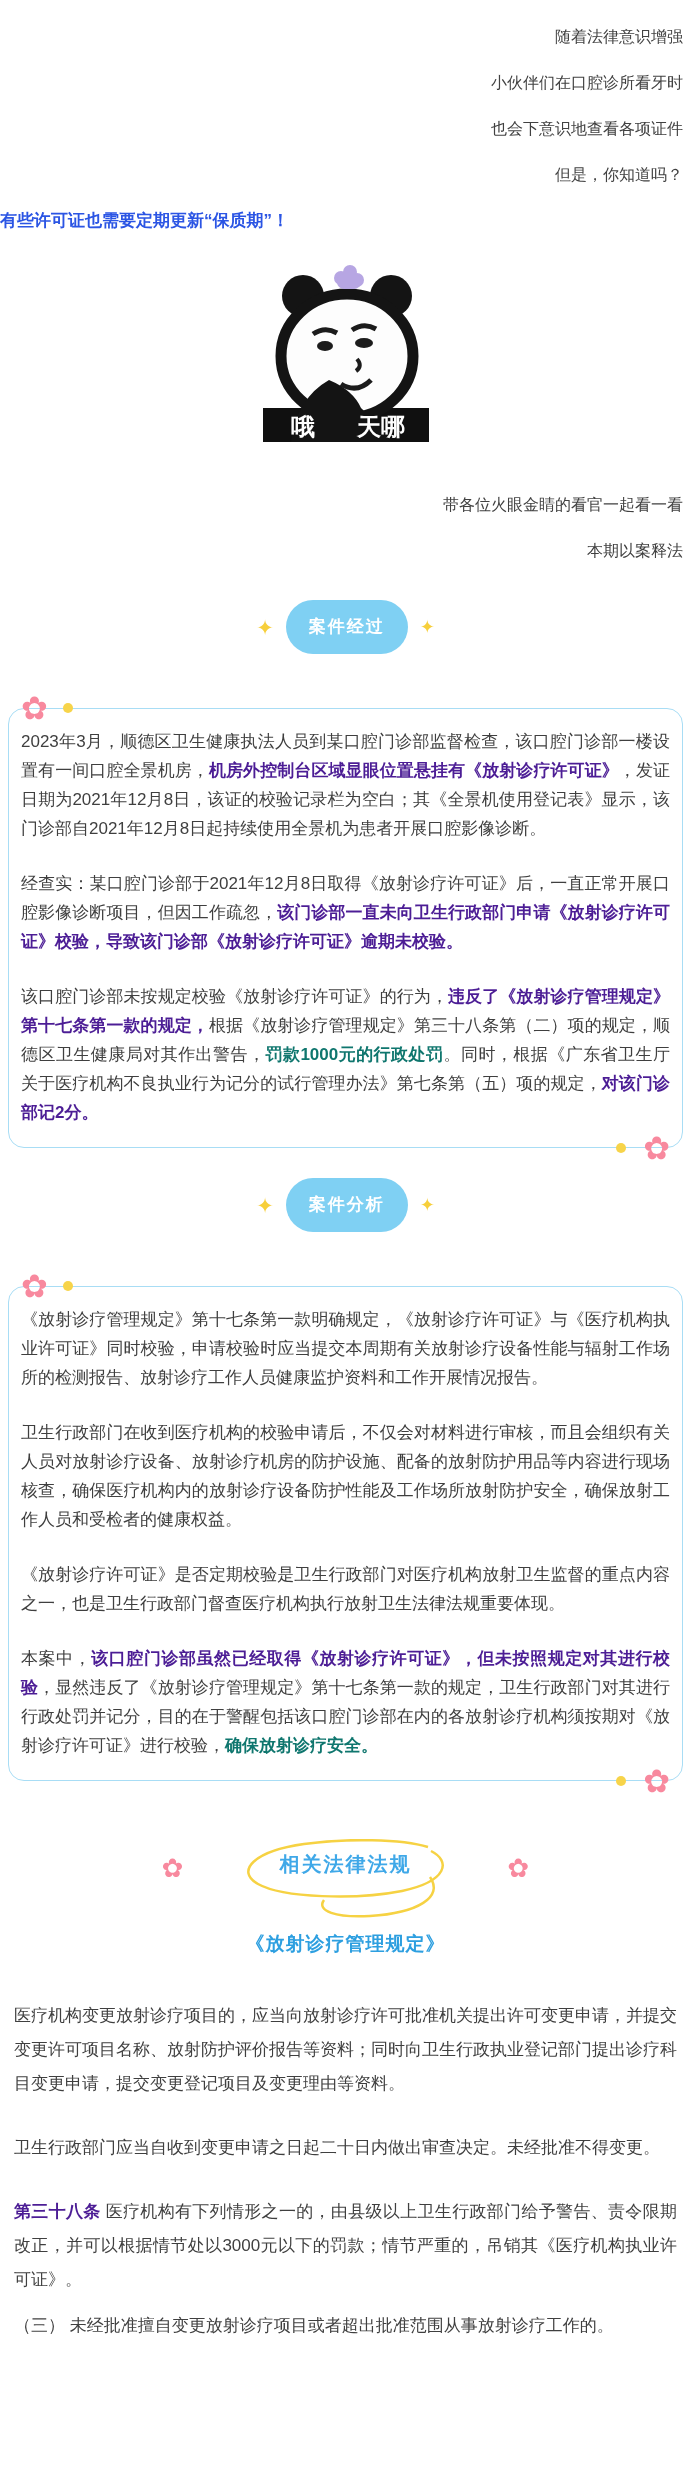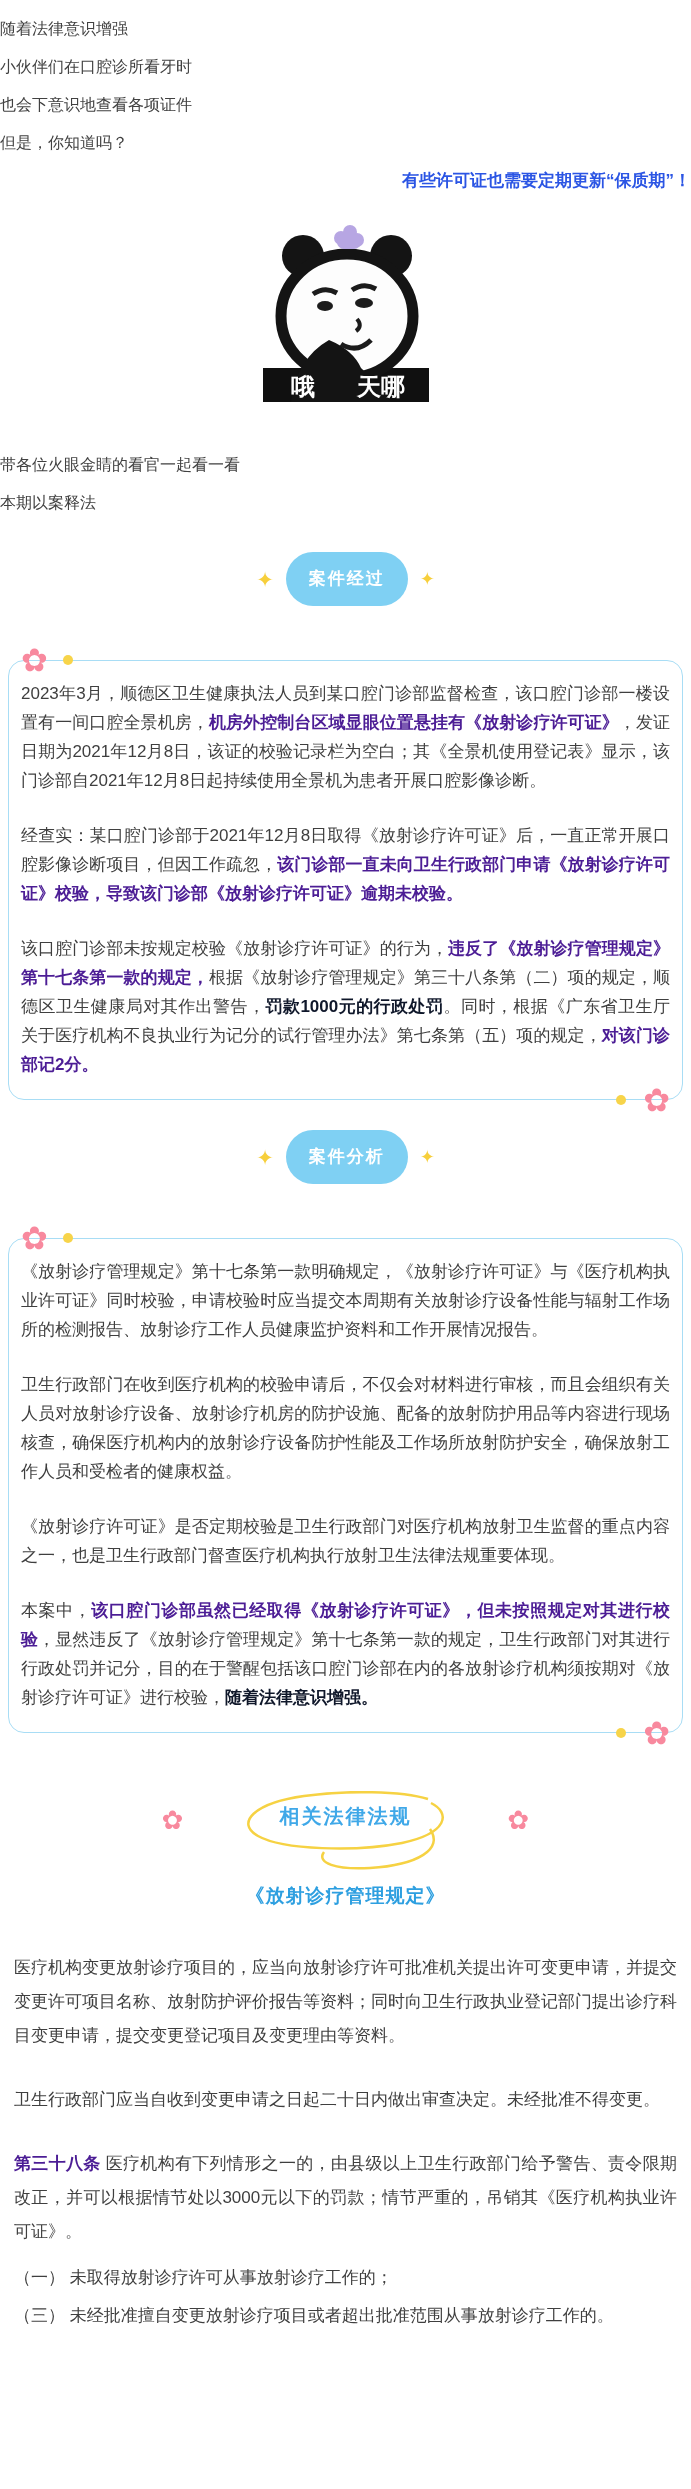--- a/index.html
+++ b/index.html
@@ -6,26 +6,26 @@
   body{
     width:691px;
     font-family:"Liberation Sans","DejaVu Sans",sans-serif;
     color:#3f3f3f;
     -webkit-font-smoothing:antialiased;
   }
   .page{width:691px;padding-bottom:34px;}
 
   
   .center-text p{
-    margin:0;text-align:left;
+    margin:8px;text-align:right;
     font-size:16px;line-height:38px;color:#414141;
   }
   .intro{padding-top:10px;}
   .highlight{
-    margin:0;text-align:right;
+    margin:0;text-align:left;
     font-size:17px;line-height:38px;font-weight:bold;color:#2b55e4;
   }
 
   
   .meme-wrap{display:flex;justify-content:center;margin:16px 0 44px;}
 
   
   .badge-row{
     display:flex;justify-content:center;align-items:center;gap:12px;
     margin:30px 0 0;
@@ -55,21 +55,21 @@
   }
   .card .dot.tl{top:-6px;left:54px;}
   .card .dot.br{bottom:-6px;right:56px;}
 
   .para{
     margin:0 0 26px;font-size:17px;line-height:29px;
     text-align:justify;color:#3f3f3f;
   }
   .card-body .para:last-child{margin-bottom:0;}
   .b{font-weight:bold;color:#4c1d95;}
-  .r{font-weight:bold;color:#0f172a;}
+  .r{font-weight:bold;color:#0f766e;}
 
   
   .laws-header{
     display:flex;justify-content:center;align-items:flex-start;gap:26px;
     margin-top:58px;
   }
   .flower-side{color:#f8899e;font-size:26px;line-height:1;padding-top:16px;}
   .laws-title-wrap{
     position:relative;width:272px;height:86px;
     display:flex;justify-content:center;
@@ -169,21 +169,21 @@
     <span class="star s2">✦</span>
   </div>
 
   <div class="card">
     <span class="flower tl">✿</span>
     <span class="dot tl"></span>
     <div class="card-body">
         <p class="para"><span>《放射诊疗管理规定》第十七条第一款明确规定，《放射诊疗许可证》与《医疗机构执业许可证》同时校验，申请校验时应当提交本周期有关放射诊疗设备性能与辐射工作场所的检测报告、放射诊疗工作人员健康监护资料和工作开展情况报告。</span></p>
         <p class="para"><span>卫生行政部门在收到医疗机构的校验申请后，不仅会对材料进行审核，而且会组织有关人员对放射诊疗设备、放射诊疗机房的防护设施、配备的放射防护用品等内容进行现场核查，确保医疗机构内的放射诊疗设备防护性能及工作场所放射防护安全，确保放射工作人员和受检者的健康权益。</span></p>
         <p class="para"><span>《放射诊疗许可证》是否定期校验是卫生行政部门对医疗机构放射卫生监督的重点内容之一，也是卫生行政部门督查医疗机构执行放射卫生法律法规重要体现。</span></p>
-        <p class="para"><span>本案中，</span><span class="b">该口腔门诊部虽然已经取得《放射诊疗许可证》，但未按照规定对其进行校验</span><span>，显然违反了《放射诊疗管理规定》第十七条第一款的规定，卫生行政部门对其进行行政处罚并记分，目的在于警醒包括该口腔门诊部在内的各放射诊疗机构须按期对《放射诊疗许可证》进行校验，</span><span class="r">随着法律意识增强。</span></p>
+        <p class="para"><span>本案中，</span><span class="b">该口腔门诊部虽然已经取得《放射诊疗许可证》，但未按照规定对其进行校验</span><span>，显然违反了《放射诊疗管理规定》第十七条第一款的规定，卫生行政部门对其进行行政处罚并记分，目的在于警醒包括该口腔门诊部在内的各放射诊疗机构须按期对《放射诊疗许可证》进行校验，</span><span class="r">确保放射诊疗安全。</span></p>
       </div>
     <span class="flower br">✿</span>
     <span class="dot br"></span>
   </div>
 
   <div class="laws-header">
     <span class="flower-side">✿</span>
     <span class="laws-title-wrap">
       <svg class="oval" width="272" height="86" viewBox="0 0 272 86">
         <path d="M221,12 C241,22 238,42 192,52 C146,61 73,59 48,45 C25,32 44,12 94,5 C136,-1 192,0 218,8" fill="none" stroke="#f6d243" stroke-width="2.5"></path>
@@ -196,17 +196,16 @@
 
   <p class="laws-doc">《放射诊疗管理规定》</p>
 
   <div class="law-section">
       <p class="law-para"><span>医疗机构变更放射诊疗项目的，应当向放射诊疗许可批准机关提出许可变更申请，并提交变更许可项目名称、放射防护评价报告等资料；同时向卫生行政执业登记部门提出诊疗科目变更申请，提交变更登记项目及变更理由等资料。</span></p>
       <p class="law-para"><span>卫生行政部门应当自收到变更申请之日起二十日内做出审查决定。未经批准不得变更。</span></p>
       <p class="law-para"><span class="b">第三十八条</span><span> 医疗机构有下列情形之一的，由县级以上卫生行政部门给予警告、责令限期改正，并可以根据情节处以3000元以下的罚款；情节严重的，吊销其《医疗机构执业许可证》。</span></p>
     </div>
 
   <div class="law-section items">
-      <p class="law-para law-item"><span>（一） 未取得放射诊疗许可从事放射诊疗工作的；</span></p>
       <p class="law-para law-item"><span>（三） 未经批准擅自变更放射诊疗项目或者超出批准范围从事放射诊疗工作的。</span></p>
     </div>
 
 </div>
 
 </body></html>

